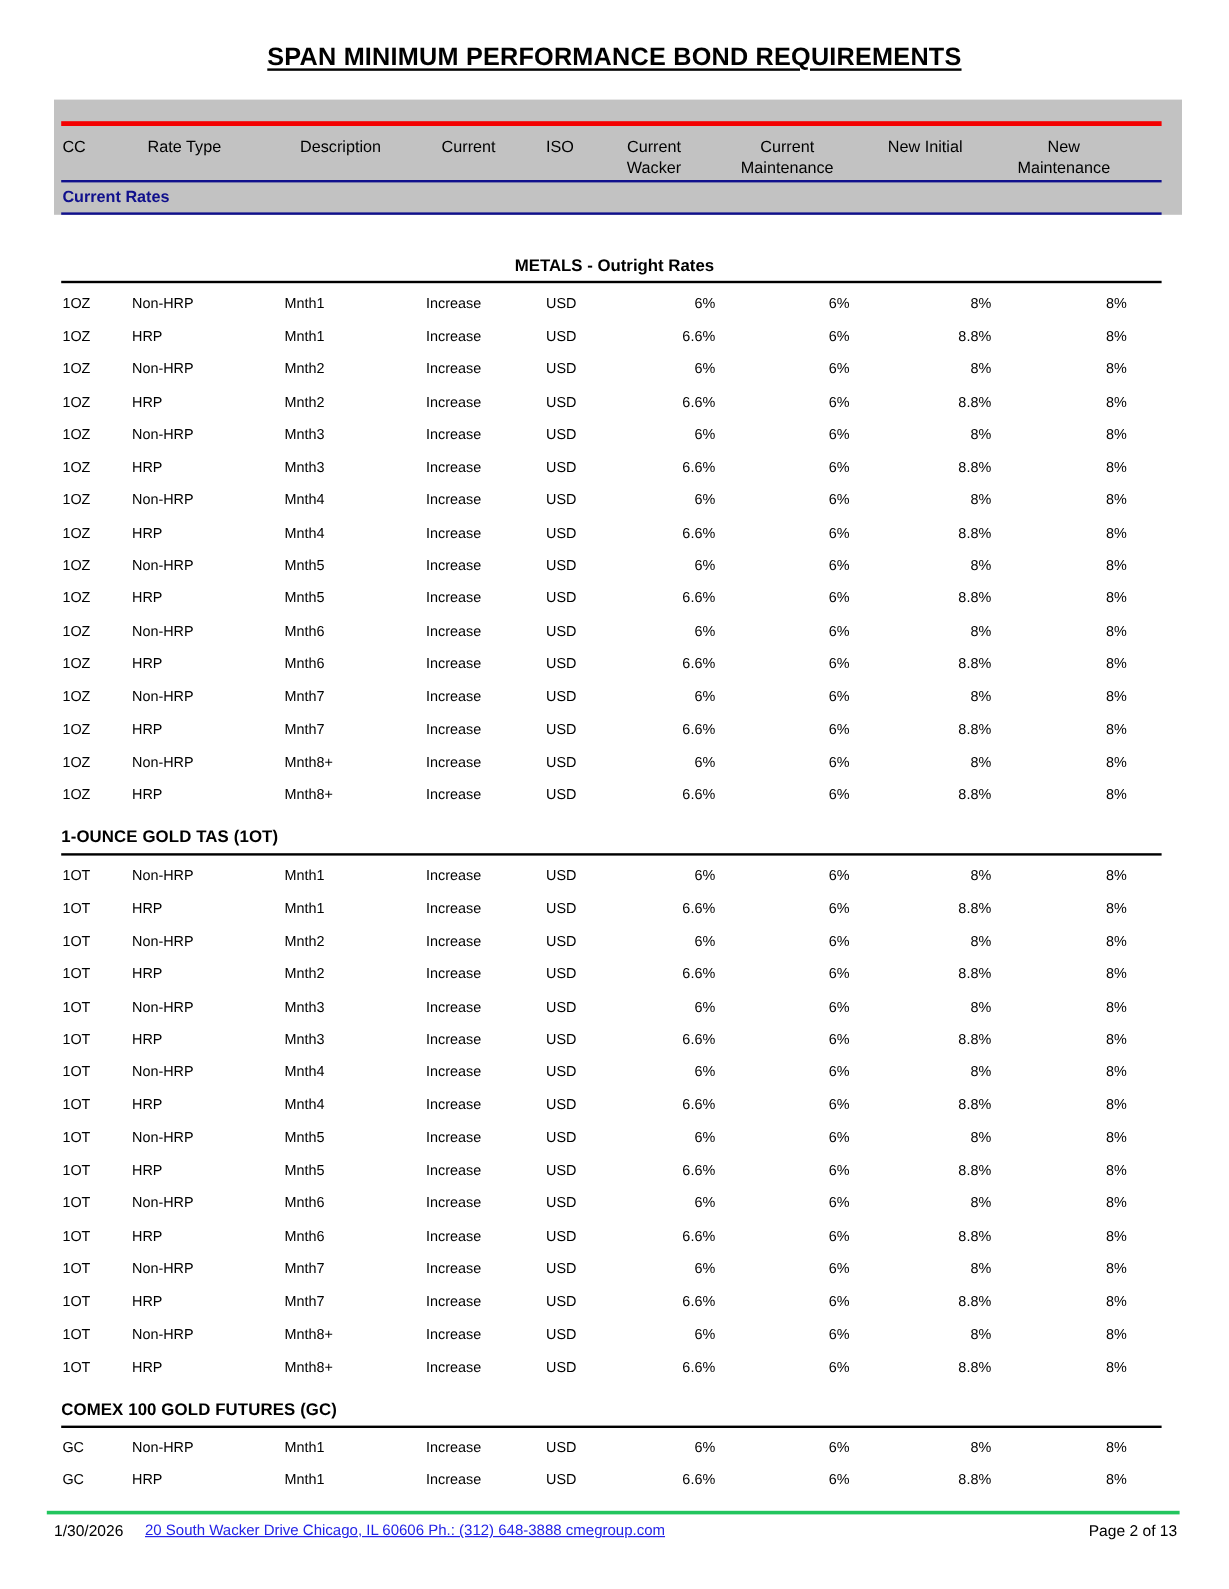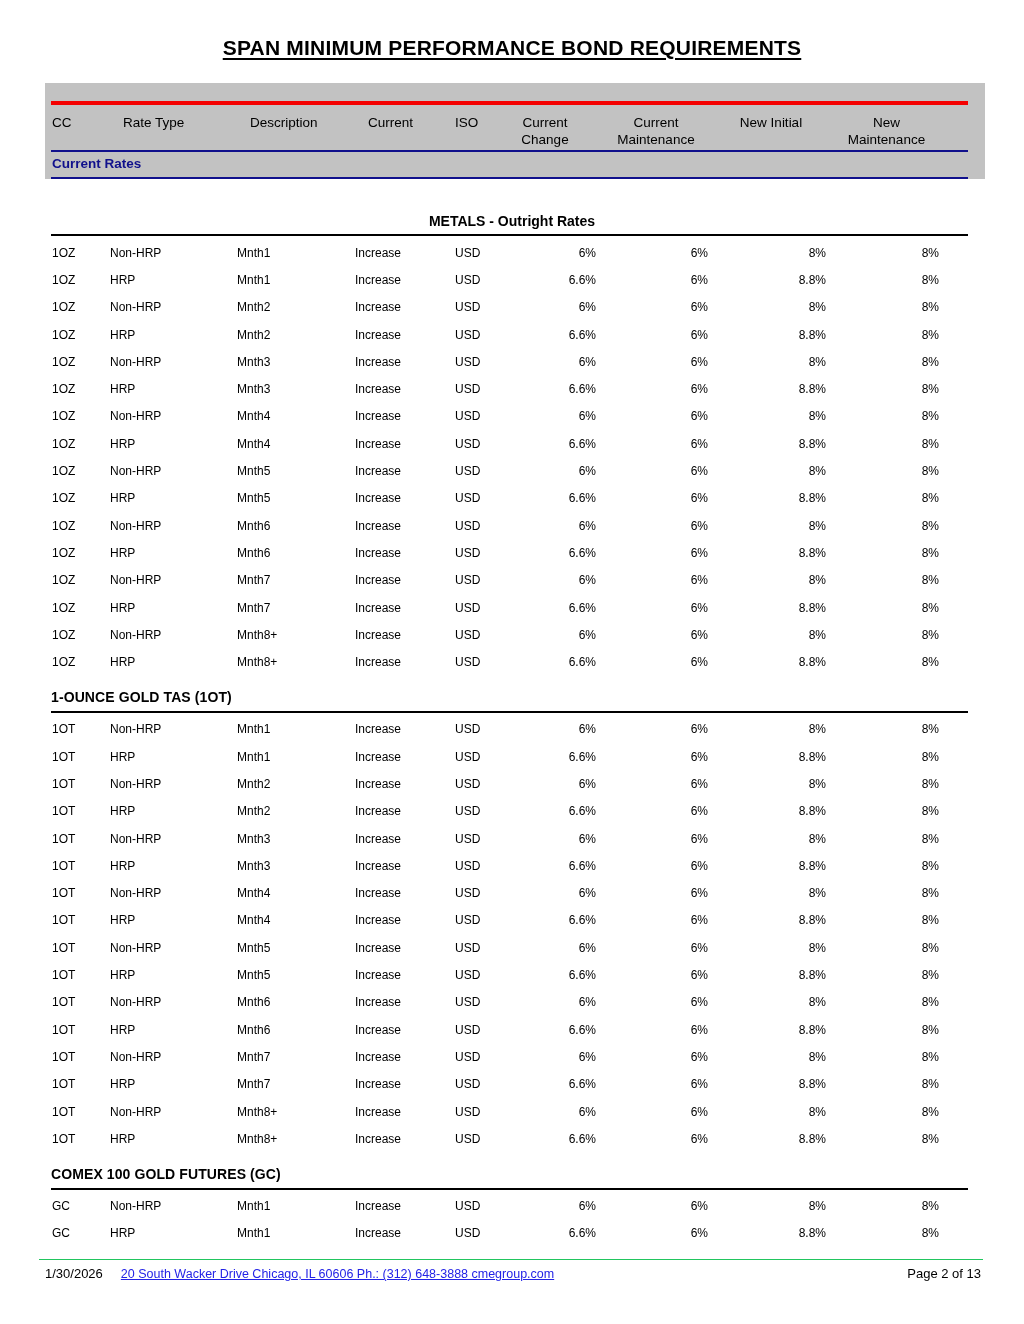--- a/index.html
+++ b/index.html
@@ -95,24 +95,24 @@
   }
   .cell { white-space: nowrap; }
   .cell.c0 { padding-left: 1px; }
   .cell.c4 { padding-left: 9px; }
   .cell.num { text-align: right; padding-right: 4px; }
 
   
   .footer {
     margin: 12px 0 0 39px;
     width: 944px;
-    border-top: 1px solid #22c55e;
+    border-top: 3px solid #22c55e;
     padding-top: 6px;
     display: flex;
-    align-items: flex-end;
+    align-items: flex-start;
     font-size: 13px;
   }
   .footer .date { padding-left: 6px; }
   .footer .addr {
     margin-left: 18px;
     color: var(--link-blue, #2323e6);
     text-decoration: underline;
     font-size: 12.5px;
   }
   .footer .pageno { margin-left: auto; padding-right: 2px; }
@@ -142,21 +142,21 @@
       <div class="hcell c3 indent">
         <span>Current</span>
         <span></span>
       </div>
       <div class="hcell c4">
         <span>ISO</span>
         <span></span>
       </div>
       <div class="hcell c5 center">
         <span>Current</span>
-        <span>Change</span>
+        <span>Wacker</span>
       </div>
       <div class="hcell c6 center">
         <span>Current</span>
         <span>Maintenance</span>
       </div>
       <div class="hcell c7 center">
         <span>New Initial</span>
         <span></span>
       </div>
       <div class="hcell c8 center">

